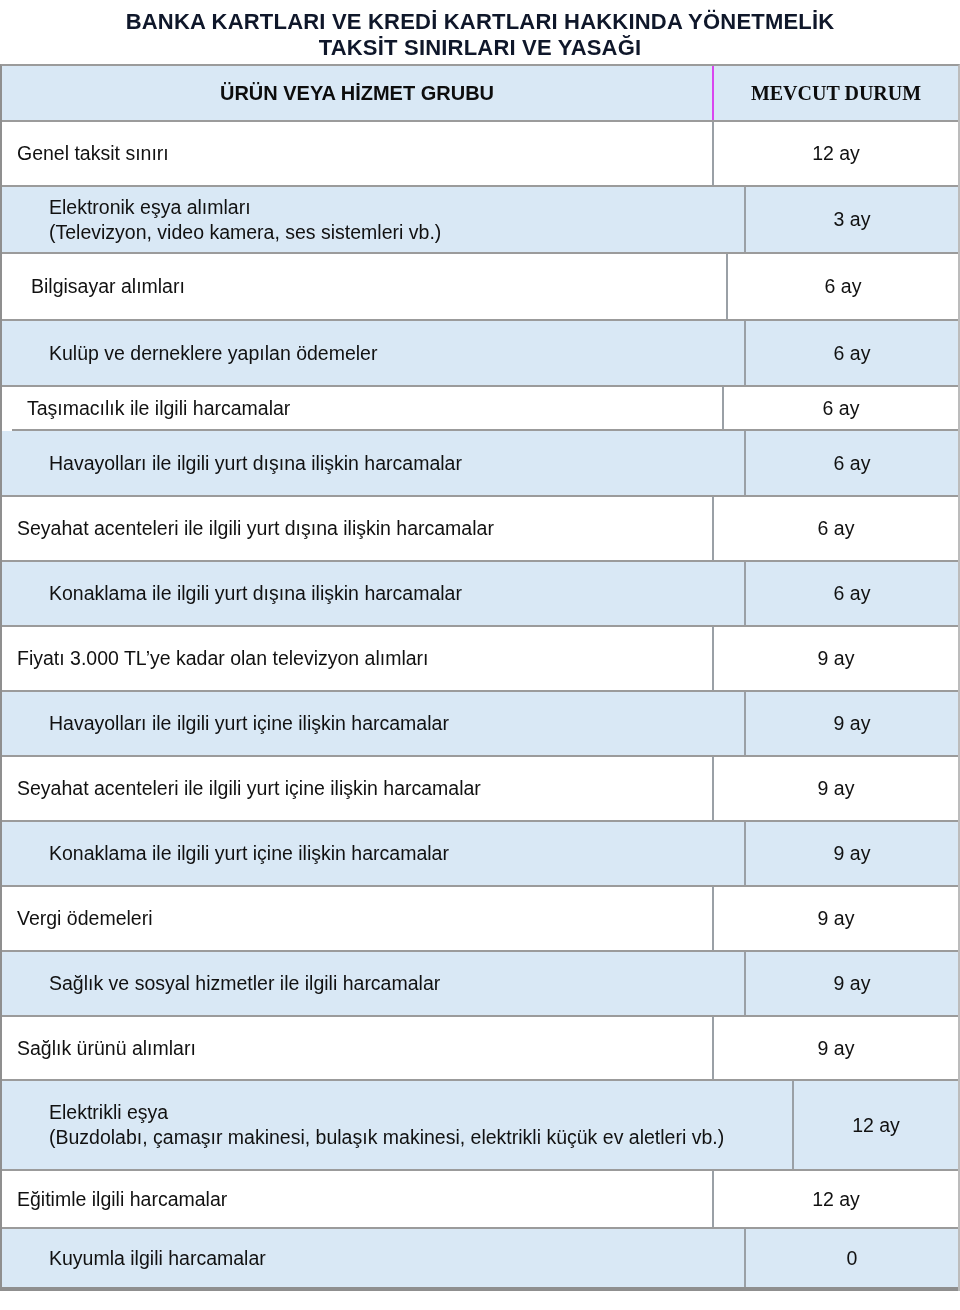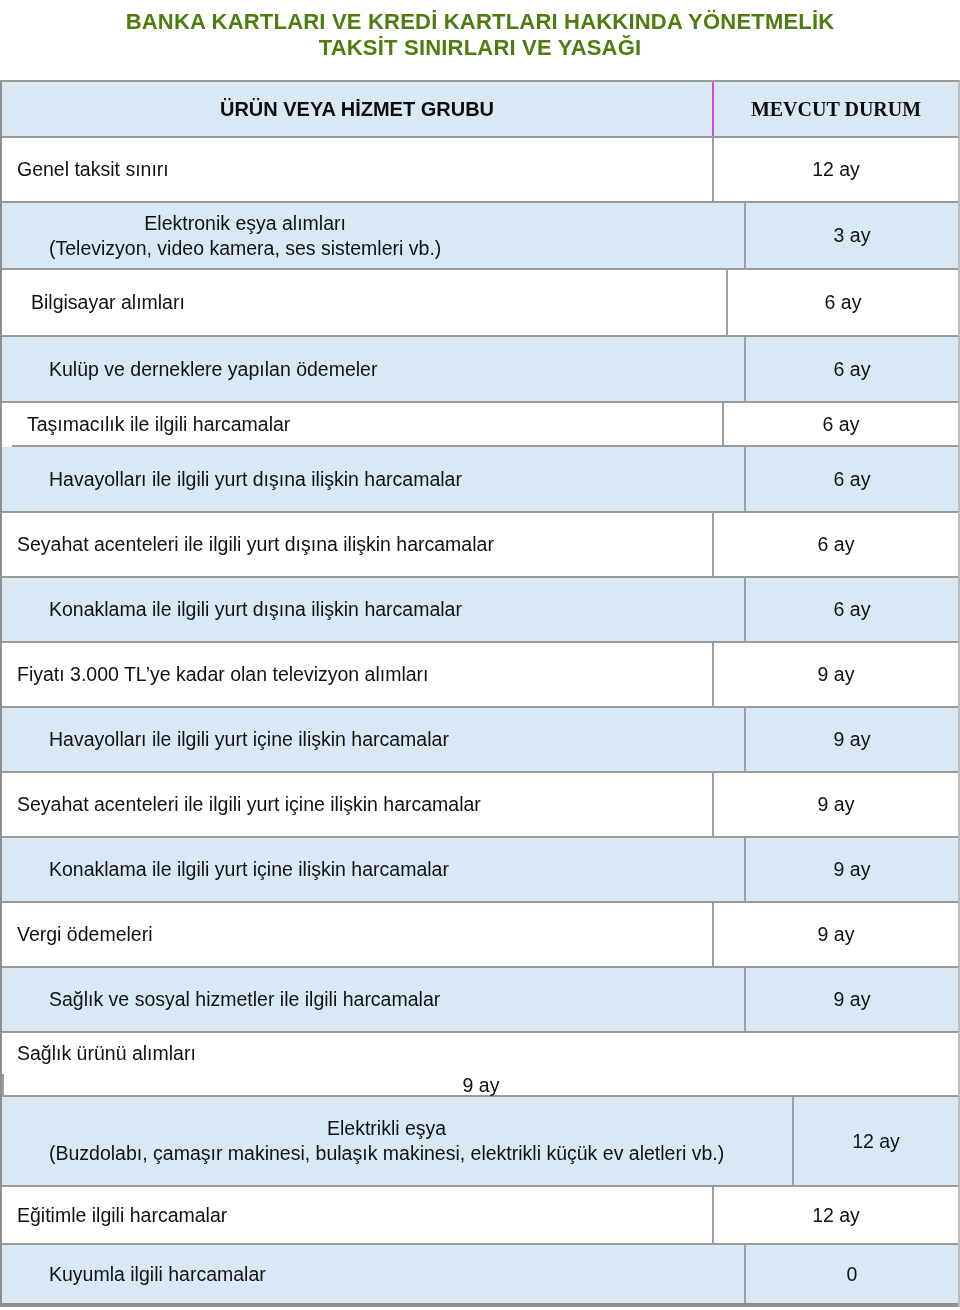--- a/index.html
+++ b/index.html
@@ -6,36 +6,35 @@
   html, body {
     width: 960px; height: 1310px;
     overflow: hidden;
     background: #ffffff;
     font-family: "Liberation Sans", sans-serif;
     color: #111111;
   }
   .page { width: 960px; height: 1310px; position: relative; }
 
   .title-block {
-    height: 80px;
+    height: 64px;
     padding-top: 9px;
     text-align: center;
     font-weight: bold;
     font-size: 22px;
     line-height: 26px;
-    color: #4d7c0f;
+    color: #0f172a;
     letter-spacing: 0.2px;
   }
 
   .taksit-table {
     width: 960px;
     border-top: 2px solid #9b9b9b;
     border-left: 2px solid #8f8f8f;
     border-right: 2px solid #bcbcbc;
-    text-align: center;
   }
 
   .header-row {
     display: flex;
     height: 56px;
     background: #d9e8f5;
     border-bottom: 2px solid #9b9b9b;
   }
   .header-cell {
     display: flex;
@@ -73,21 +72,21 @@
     justify-content: center;
     font-size: 19.5px;
   }
 
   
   .row:nth-child(2)  { height: 67px; }
   .row:nth-child(3)  { height: 67px; padding-left: 14px; }
   .row:nth-child(4)  { height: 66px; }
   .row:nth-child(5)  { height: 44px; margin-left: 10px; }
   .row:nth-child(6)  { height: 66px; }
-  .row:nth-child(15) { height: 64px; flex-direction: column; }
+  .row:nth-child(15) { height: 64px; }
   .row:nth-child(16) { height: 90px; gap: 48px; }
   .row:nth-child(17) { height: 58px; }
   .row:nth-child(18) { height: 62px; border-bottom: 4px solid #8f8f8f; }
 </style>
 </head>
 <body>
 
 <div class="page">
 
   <div class="title-block">

